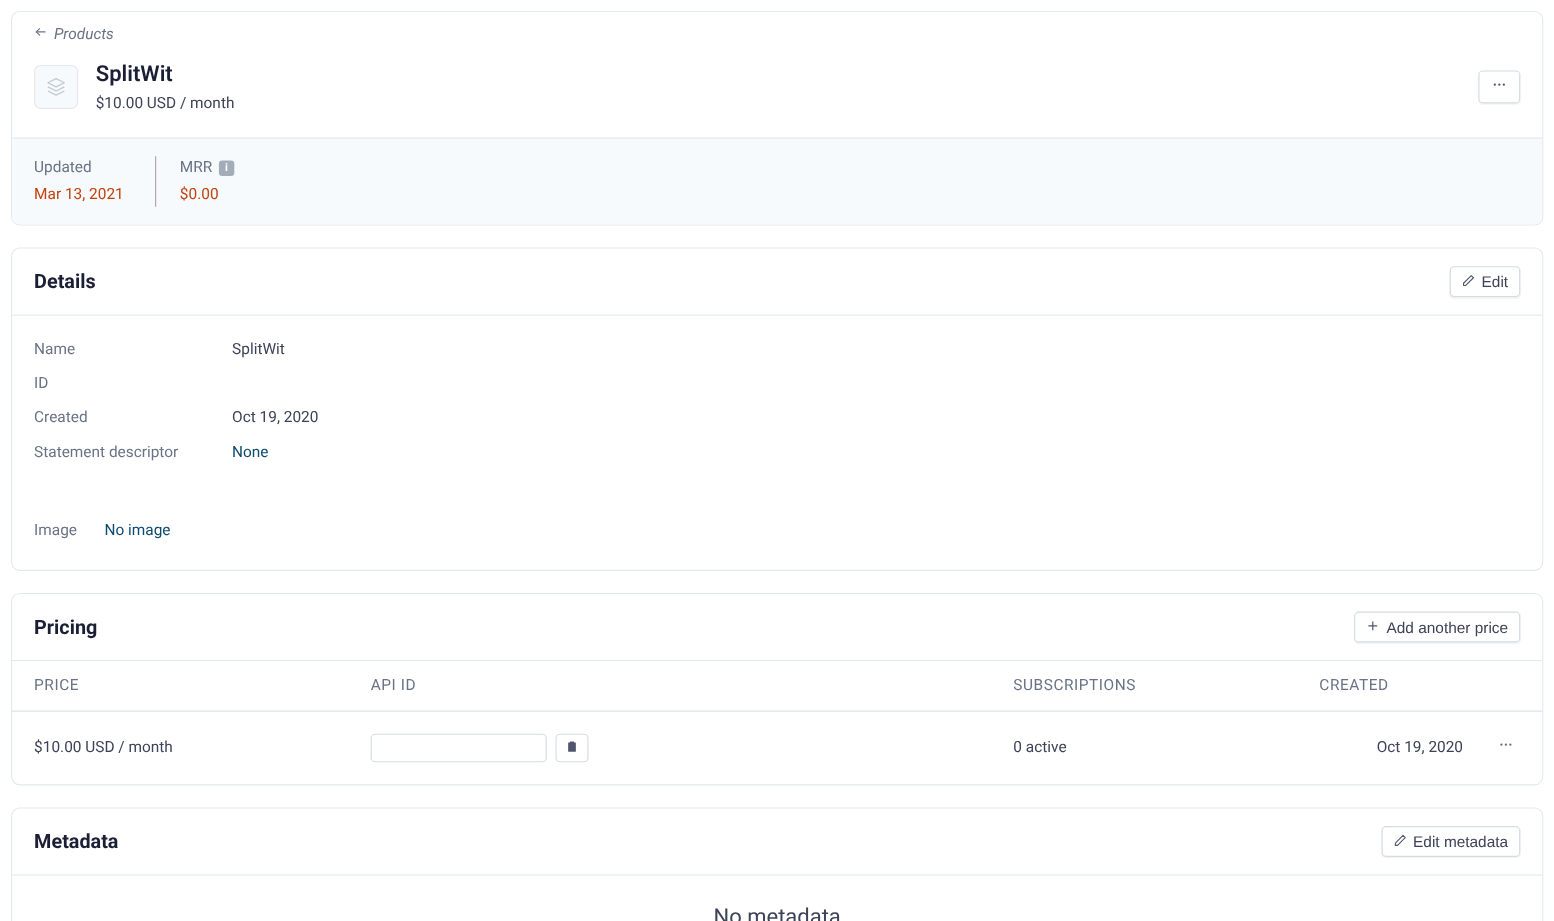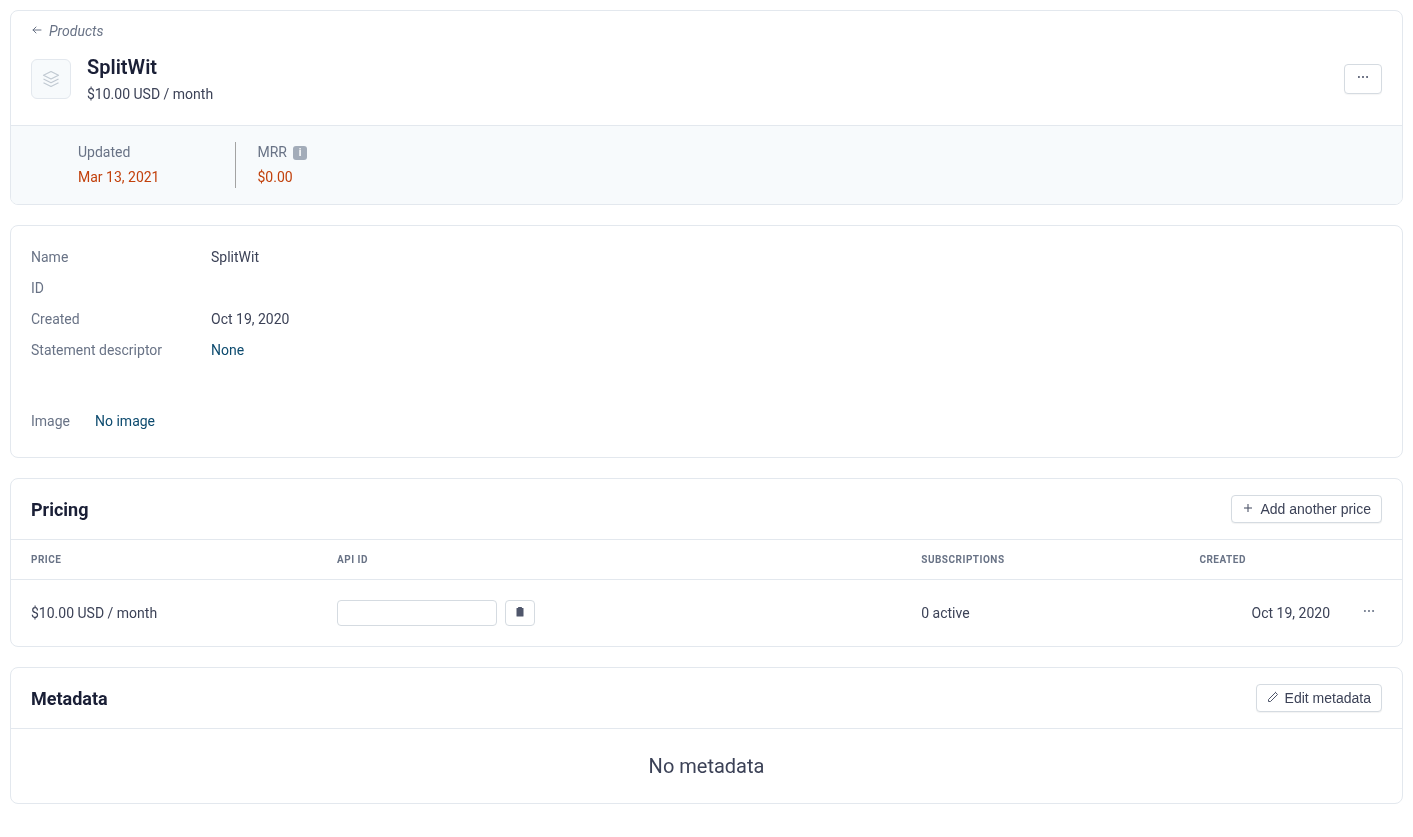--- a/index.html
+++ b/index.html
@@ -47,21 +47,21 @@
     cursor: pointer;
     box-shadow: 0 1px 1px rgba(0,0,0,0.04);
   }
   .more-btn svg { width: 14px; height: 14px; fill: #4f566b; }
   .stats-bar {
     background: #f7fafc;
     border-top: 1px solid #e3e8ee;
     padding: 16px 20px;
     display: flex;
   }
-  .stat { padding-right: 28px; margin-left: 47px; }
+  .stat { padding-right: 28px; }
   .stat + .stat { padding-left: 22px; border-left: 1px solid #a3a3a3; }
   .stat-label { color: #697386; font-size: 14px; display:flex; align-items:center; gap:6px; }
   .stat-value { color: #c2410c; font-size: 14px; margin-top: 4px; }
   .info-badge {
     display: inline-flex; align-items:center; justify-content:center;
     width: 14px; height: 14px; border-radius: 3px;
     background: #a3acb9; color: #fff; font-size: 10px; font-weight: 700;
   }
   .section-header {
     display: flex; align-items: center; justify-content: space-between;
@@ -81,22 +81,22 @@
   .btn-plus svg { stroke-width: 2.2; }
   .details-body { display: flex; padding: 16px 20px 20px 20px; gap: 40px; flex-direction: column; }
   .details-left { flex: 0 0 52%; }
   .details-right { flex: 1; }
   .detail-row { display: flex; padding: 5px 0; font-size: 14px; }
   .detail-label { width: 180px; color: #697386; flex-shrink:0; }
   .detail-value { color: #3c4257; }
   .detail-value.muted { color: #0c4a6e; }
   .pricing-table { width: 100%; border-collapse: collapse; }
   .pricing-table th {
-    text-align: left; font-size: 10px; letter-spacing: 0.5px;
-    font-weight: 700; color: #697386; text-transform: uppercase;
+    text-align: left; font-size: 14px; letter-spacing: 0.5px;
+    font-weight: 400; color: #697386; text-transform: uppercase;
     padding: 12px 20px; border-bottom: 1px solid #e3e8ee;
   }
   .pricing-table td {
     padding: 20px 20px; font-size: 14px; color: #3c4257;
     vertical-align: middle;
   }
   .api-cell { display: flex; align-items: center; gap: 8px; }
   .api-input {
     width: 160px; height: 26px;
     border: 1px solid #d5dbe1; border-radius: 4px; background: #fff;
@@ -168,20 +168,31 @@
         <div class="stat-label">
           <span>MRR</span>
           <span class="info-badge">i</span>
         </div>
         <div class="stat-value">$0.00</div>
       </div>
     </div>
   </div>
 
   <div class="card">
+    <div class="section-header">
+      <div class="section-title">Details</div>
+      <button class="btn">
+        <span>
+          <svg viewBox="0 0 24 24" stroke-width="2" stroke-linecap="round" stroke-linejoin="round">
+              <path d="M17 3l4 4L7 21H3v-4L17 3z"></path>
+            </svg>
+        </span>
+        <span>Edit</span>
+      </button>
+    </div>
     <div class="details-body">
       <div class="details-left">
         <div class="detail-row">
           <div class="detail-label">Name</div>
           <div class="detail-value">SplitWit</div>
         </div>
         <div class="detail-row">
           <div class="detail-label">ID</div>
           <div class="detail-value"></div>
         </div>

